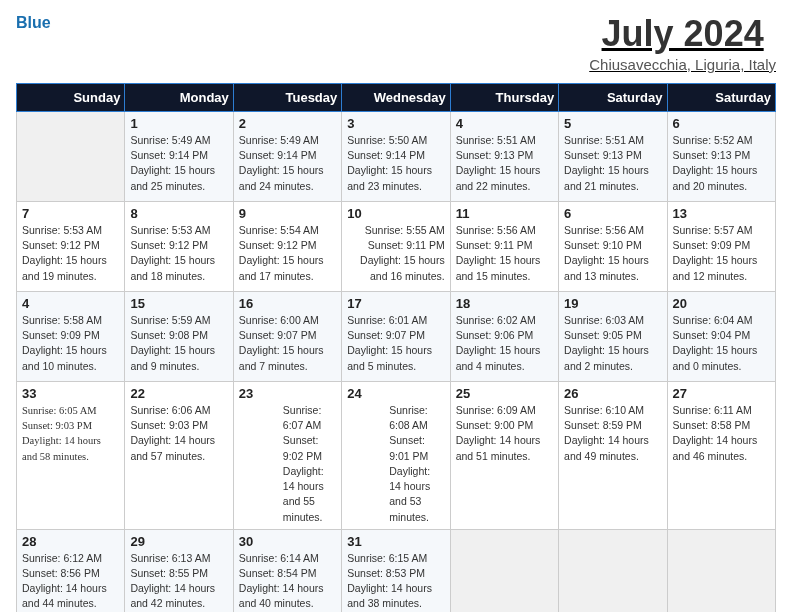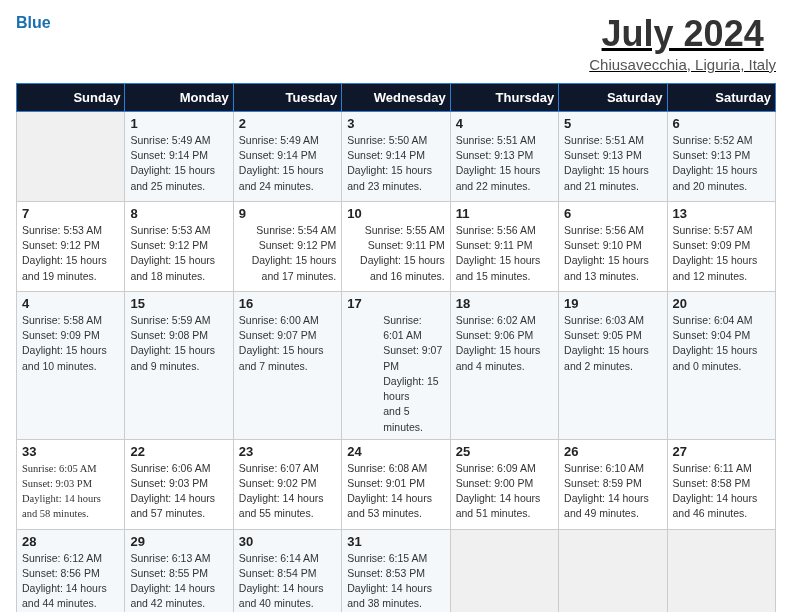--- a/index.html
+++ b/index.html
@@ -178,21 +178,21 @@
         </td>
         <td>
           <span class="day-number">8</span>
           <div class="day-info" style="white-space: pre-line;">Sunrise: 5:53 AM
 Sunset: 9:12 PM
 Daylight: 15 hours
 and 18 minutes.</div>
         </td>
         <td>
           <span class="day-number">9</span>
-          <div class="day-info" style="white-space: pre-line; text-align: right;">Sunrise: 5:54 AM
+          <div class="day-info" style="white-space: pre-line;">Sunrise: 5:54 AM
 Sunset: 9:12 PM
 Daylight: 15 hours
 and 17 minutes.</div>
         </td>
         <td>
           <span class="day-number">10</span>
           <div class="day-info" style="white-space: pre-line; text-align: right;">Sunrise: 5:55 AM
 Sunset: 9:11 PM
 Daylight: 15 hours
 and 16 minutes.</div>
@@ -236,21 +236,21 @@
         </td>
         <td>
           <span class="day-number">16</span>
           <div class="day-info" style="white-space: pre-line;">Sunrise: 6:00 AM
 Sunset: 9:07 PM
 Daylight: 15 hours
 and 7 minutes.</div>
         </td>
         <td>
           <span class="day-number">17</span>
-          <div class="day-info" style="white-space: pre-line; margin-left: 36px;">Sunrise: 6:01 AM
+          <div class="day-info" style="white-space: pre-line;">Sunrise: 6:01 AM
 Sunset: 9:07 PM
 Daylight: 15 hours
 and 5 minutes.</div>
         </td>
         <td>
           <span class="day-number">18</span>
           <div class="day-info" style="white-space: pre-line;">Sunrise: 6:02 AM
 Sunset: 9:06 PM
 Daylight: 15 hours
 and 4 minutes.</div>
@@ -280,28 +280,28 @@
         </td>
         <td>
           <span class="day-number">22</span>
           <div class="day-info" style="white-space: pre-line;">Sunrise: 6:06 AM
 Sunset: 9:03 PM
 Daylight: 14 hours
 and 57 minutes.</div>
         </td>
         <td>
           <span class="day-number">23</span>
-          <div class="day-info" style="white-space: pre-line;">Sunrise: 6:07 AM
+          <div class="day-info" style="white-space: pre-line; margin-left: 44px;">Sunrise: 6:07 AM
 Sunset: 9:02 PM
 Daylight: 14 hours
 and 55 minutes.</div>
         </td>
         <td>
           <span class="day-number">24</span>
-          <div class="day-info" style="white-space: pre-line;">Sunrise: 6:08 AM
+          <div class="day-info" style="white-space: pre-line; margin-left: 42px;">Sunrise: 6:08 AM
 Sunset: 9:01 PM
 Daylight: 14 hours
 and 53 minutes.</div>
         </td>
         <td>
           <span class="day-number">25</span>
           <div class="day-info" style="white-space: pre-line;">Sunrise: 6:09 AM
 Sunset: 9:00 PM
 Daylight: 14 hours
 and 51 minutes.</div>

